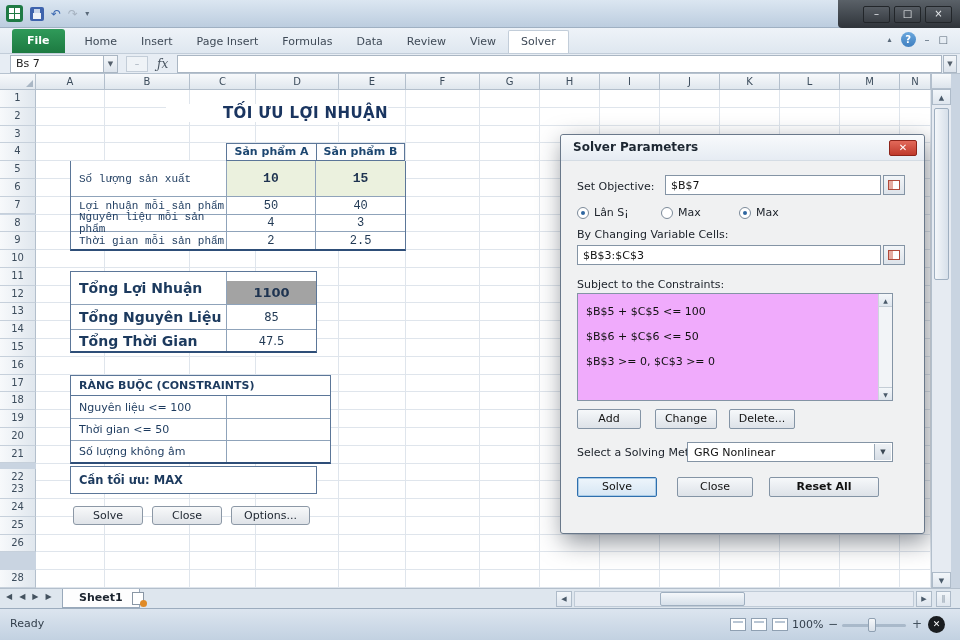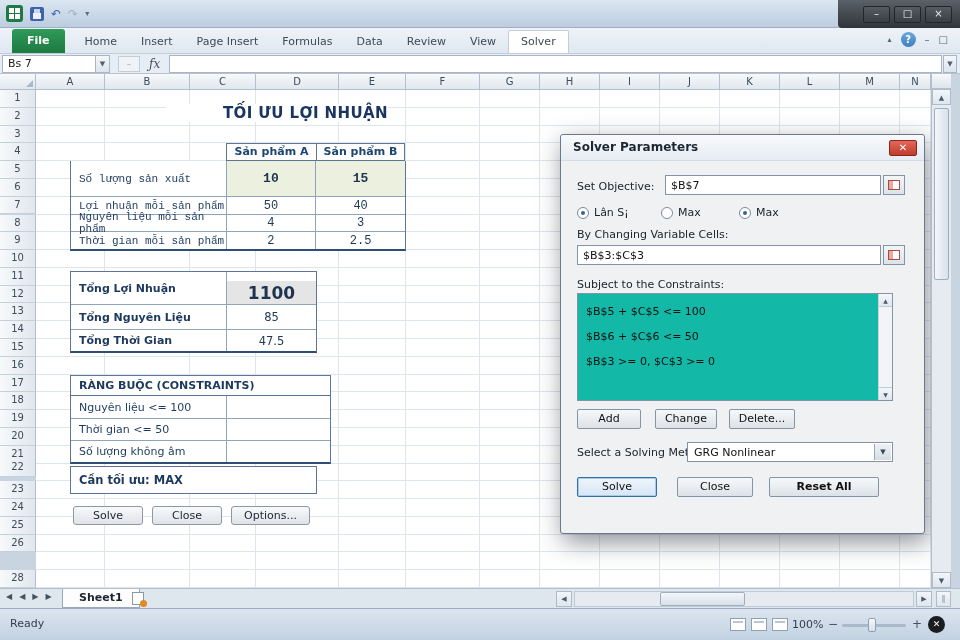--- a/index.html
+++ b/index.html
@@ -39,21 +39,21 @@
     border-radius:2px 2px 0 0; }
   .tabrow-right { margin-left:auto; display:flex; align-items:center; gap:9px;
     padding:0 12px 6px 0; color:#5a6a7a; font-size:10px; }
   .help-icon { width:15px; height:15px; border-radius:50%;
     background:linear-gradient(#6aa7dd,#3f7fc0); color:#fff; text-align:center;
     line-height:15px; font-size:10px; font-weight:bold; }
 
   
   .formulabar { position:absolute; left:0; top:54px; width:960px; height:20px;
     background:#e7edf4; border-bottom:1px solid #b6c2cf; display:flex; align-items:center; }
-  .namebox { width:94px; height:18px; margin-left:2px; background:#fff;
+  .namebox { width:94px; height:18px; margin-left:10px; background:#fff;
     border:1px solid #aab6c3; font-size:11px; padding:1px 5px; color:#222; }
   .namebox-arrow { width:14px; height:18px; border:1px solid #aab6c3; border-left:none;
     background:linear-gradient(#f4f7fa,#dde4ec); font-size:7px; color:#55606c;
     text-align:center; line-height:17px; }
   .fb-dash { width:22px; height:16px; margin-left:8px; background:#eff3f7;
     border:1px solid #c3cdd8; color:#9aa7b4; font-size:9px; text-align:center; line-height:14px; }
   .fx { font-family:"DejaVu Serif",serif; font-style:italic; font-size:12px;
     color:#46525f; margin:0 9px; }
   .formula-field { flex:1; height:18px; background:#fff; border:1px solid #aab6c3; }
   .formula-dd { width:14px; height:18px; margin:0 3px 0 1px; font-size:7px; color:#55606c;
@@ -95,25 +95,25 @@
     display:flex; align-items:center; border-right:1px solid #8fa3ba; }
   .tc-val { width:89px; display:flex; align-items:center; justify-content:center;
     font-size:12px; color:#223a55; }
   .tc-val.a { border-right:1px solid #8fa3ba; width:90px; }
   .trow.hl .tc-val { background:#ebf1de; font-weight:bold; font-size:13px; color:#1e3350; }
 
   .tbl-totals { position:absolute; left:34px; top:181px; width:247px; background:#fff;
     border:1px solid #5b7698; border-bottom:2px solid #2e4e78; }
   .tot-row { display:flex; }
   .tot-row + .tot-row { border-top:1px solid #8fa3ba; }
-  .tot-label { width:156px; padding-left:8px; font-size:11px; font-weight:bold; color:#1c3a5e;
+  .tot-label { width:156px; padding-left:8px; font-size:14px; font-weight:bold; color:#1c3a5e;
     display:flex; align-items:center; border-right:1px solid #8fa3ba; }
   .tot-val { flex:1; display:flex; align-items:center; justify-content:center;
     font-size:11.5px; color:#223a55; }
-  .tot-row.hl .tot-val { background:#e5e5e5; font-weight:bold; font-size:17px; color:#1e3350;margin-top:9px; }
+  .tot-row.hl .tot-val { background:#a3a3a3; font-weight:bold; font-size:13px; color:#1e3350;margin-top:9px; }
 
   .tbl-constraints { position:absolute; left:34px; top:285px; width:261px; background:#fff;
     border:1px solid #5b7698; border-bottom:2px solid #2e4e78; }
   .con-head { height:20px; display:flex; align-items:center; padding-left:8px;
     font-size:11px; font-weight:bold; color:#1c3a5e; border-bottom:1px solid #5b7698; }
   .con-row { display:flex; height:22px; }
   .con-row + .con-row { border-top:1px solid #8fa3ba; }
   .con-label { width:156px; padding-left:8px; font-size:11px; color:#1c3a5e;
     display:flex; align-items:center; border-right:1px solid #8fa3ba; }
 
@@ -142,21 +142,21 @@
   .picker { position:absolute; width:22px; height:20px;
     background:linear-gradient(#f2f5f8,#dde3ea); border:1px solid #8494a5; }
   .picker span { display:block; margin:4px auto 0; width:12px; height:10px;
     border:1px solid #b04a3a; background:linear-gradient(to right,#e6aca1 4px,#fff 4px); }
   .radio { position:absolute; top:71px; display:flex; align-items:center; gap:5px;
     font-size:11px; color:#20262e; }
   .rdot { width:12px; height:12px; border-radius:50%; border:1px solid #7c8a99;
     background:#fff; position:relative; }
   .rdot.sel::after { content:""; position:absolute; inset:3px; border-radius:50%; background:#2f66a0; }
   .listbox { position:absolute; left:16px; top:158px; width:316px; height:108px;
-    background:#14b8a6; border:1px solid #8494a5; }
+    background:#f0abfc; border:1px solid #8494a5; }
   .citem { height:25px; line-height:25px; padding-left:8px; font-size:11px; color:#111; }
   .citem:first-child { margin-top:5px; }
   .lb-scroll { position:absolute; right:0; top:0; width:14px; height:100%;
     border-left:1px solid #cdd5dd; background:#f2f4f7; }
   .lb-up,.lb-down { position:absolute; left:0; width:13px; height:13px; text-align:center;
     font-size:6px; color:#4a5a6a; line-height:13px; background:linear-gradient(#f4f7fa,#dfe6ee); }
   .lb-up { top:0; border-bottom:1px solid #c4cdd6; }
   .lb-down { bottom:0; border-top:1px solid #c4cdd6; }
   .dlg-btn { position:absolute; height:20px; background:linear-gradient(#f6f8fa,#dde2e8);
     border:1px solid #8494a5; border-radius:2px; font-size:11px; color:#111;
@@ -302,21 +302,21 @@
       <div class="rowh" style="top: 195.643px; height: 17.7857px; line-height: 16.7857px;">12</div>
       <div class="rowh" style="top: 213.429px; height: 17.7857px; line-height: 16.7857px;">13</div>
       <div class="rowh" style="top: 231.214px; height: 17.7857px; line-height: 16.7857px;">14</div>
       <div class="rowh" style="top: 249px; height: 17.7857px; line-height: 16.7857px;">15</div>
       <div class="rowh" style="top: 266.786px; height: 17.7857px; line-height: 16.7857px;">16</div>
       <div class="rowh" style="top: 284.571px; height: 17.7857px; line-height: 16.7857px;">17</div>
       <div class="rowh" style="top: 302.357px; height: 17.7857px; line-height: 16.7857px;">18</div>
       <div class="rowh" style="top: 320.143px; height: 17.7857px; line-height: 16.7857px;">19</div>
       <div class="rowh" style="top: 337.929px; height: 17.7857px; line-height: 16.7857px;">20</div>
       <div class="rowh" style="top: 355.714px; height: 17.7857px; line-height: 16.7857px;">21</div>
-      <div class="rowh" style="top: 369px; height: 17.7857px; line-height: 16.7857px;">22</div>
+      <div class="rowh" style="top: 379px; height: 17.7857px; line-height: 16.7857px;">22</div>
       <div class="rowh" style="top: 391.286px; height: 17.7857px; line-height: 16.7857px;">23</div>
       <div class="rowh" style="top: 409.071px; height: 17.7857px; line-height: 16.7857px;">24</div>
       <div class="rowh" style="top: 426.857px; height: 17.7857px; line-height: 16.7857px;">25</div>
       <div class="rowh" style="top: 444.643px; height: 17.7857px; line-height: 16.7857px;">26</div>
       <div class="rowh" style="top: 473px; height: 17.7857px; line-height: 16.7857px; margin-top: 30px;">27</div>
       <div class="rowh" style="top: 480.214px; height: 17.7857px; line-height: 16.7857px;">28</div>
     </div>
 
   <div class="gridbg" id="gridbg">
       <div class="vline" style="left: 894px;"></div>

